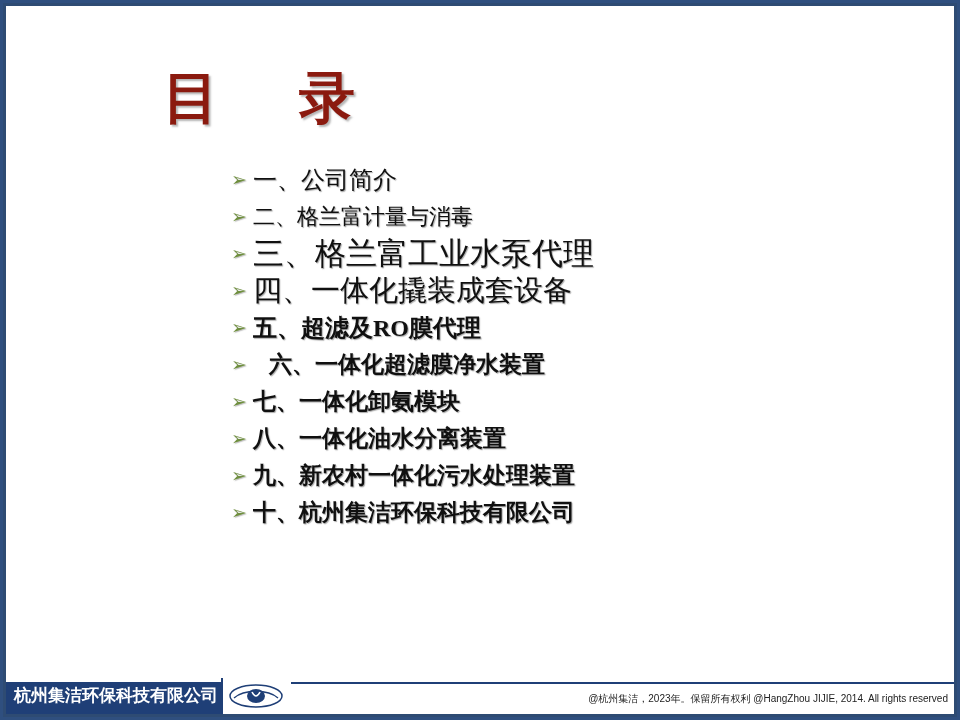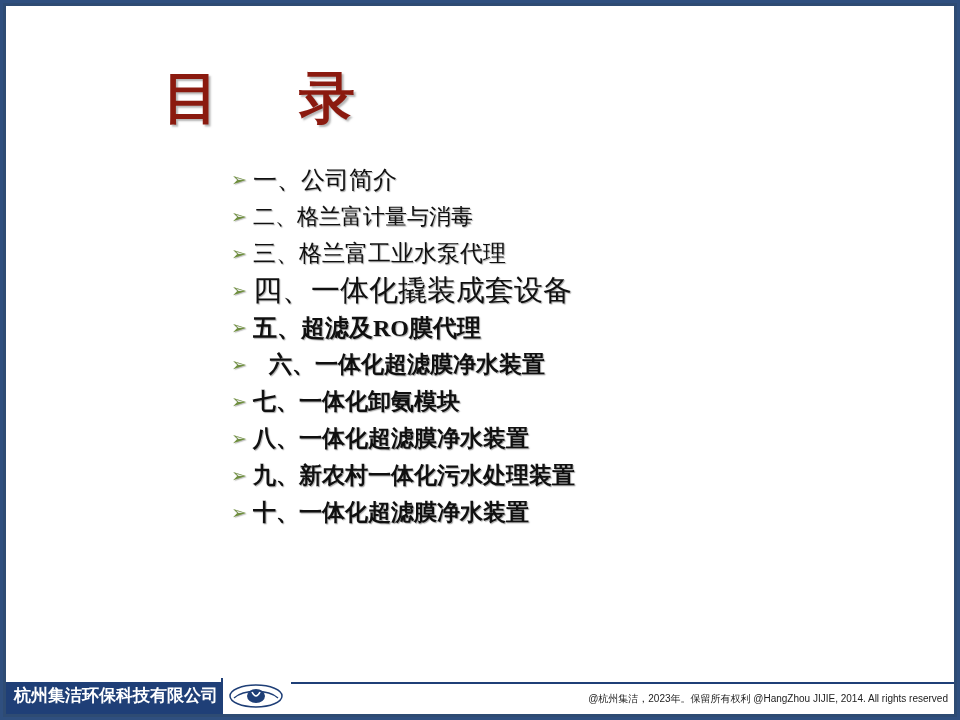--- a/index.html
+++ b/index.html
@@ -90,21 +90,21 @@
     font-family: "DejaVu Sans", sans-serif;
     text-shadow: 1px 1px 1px rgba(150,150,150,0.6);
   }
   .toc-label {
     font-family: "Liberation Serif", serif;
     color: #101010;
     text-shadow: 1px 1px 1px rgba(140,140,140,0.75);
   }
   .sz-1 { font-size: 24px; }
   .sz-2 { font-size: 22px; }
-  .sz-3 { font-size: 23px; }
+  .sz-3 { font-size: 31px; }
   .sz-4 { font-size: 29px; font-weight: normal; }
   .sz-5 { font-size: 24px; font-weight: bold; }
   .sz-6 { font-size: 23px; font-weight: bold; margin-left: 16px; }
   .sz-7 { font-size: 23px; font-weight: bold; }
   .sz-8 { font-size: 23px; font-weight: bold; }
   .sz-9 { font-size: 23px; font-weight: bold; }
   .sz-10 { font-size: 23px; font-weight: bold; }
 
   
   .footer {
@@ -227,31 +227,31 @@
       <span class="toc-label sz-6">六、一体化超滤膜净水装置</span>
     </div>
 
     <div class="toc-item">
       <span class="bullet">➢</span>
       <span class="toc-label sz-7">七、一体化卸氨模块</span>
     </div>
 
     <div class="toc-item">
       <span class="bullet">➢</span>
-      <span class="toc-label sz-8">八、一体化超滤膜净水装置</span>
+      <span class="toc-label sz-8">八、一体化油水分离装置</span>
     </div>
 
     <div class="toc-item">
       <span class="bullet">➢</span>
       <span class="toc-label sz-9">九、新农村一体化污水处理装置</span>
     </div>
 
     <div class="toc-item">
       <span class="bullet">➢</span>
-      <span class="toc-label sz-10">十、一体化超滤膜净水装置</span>
+      <span class="toc-label sz-10">十、杭州集洁环保科技有限公司</span>
     </div>
 
   </div>
 
   <div class="footer">
     <div class="footer-band"></div>
     <div class="footer-rule"></div>
     <div class="footer-blue">
       <div class="footer-company">杭州集洁环保科技有限公司</div>
     </div>

